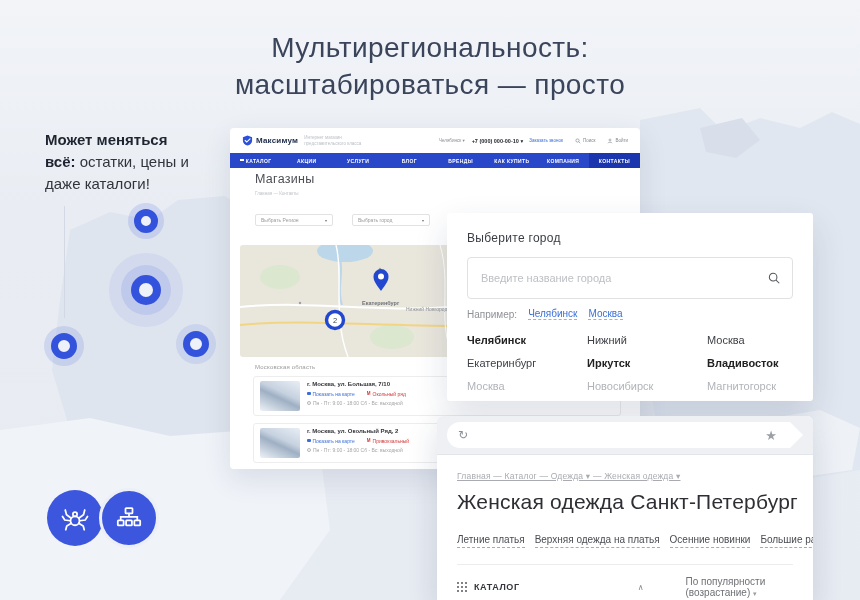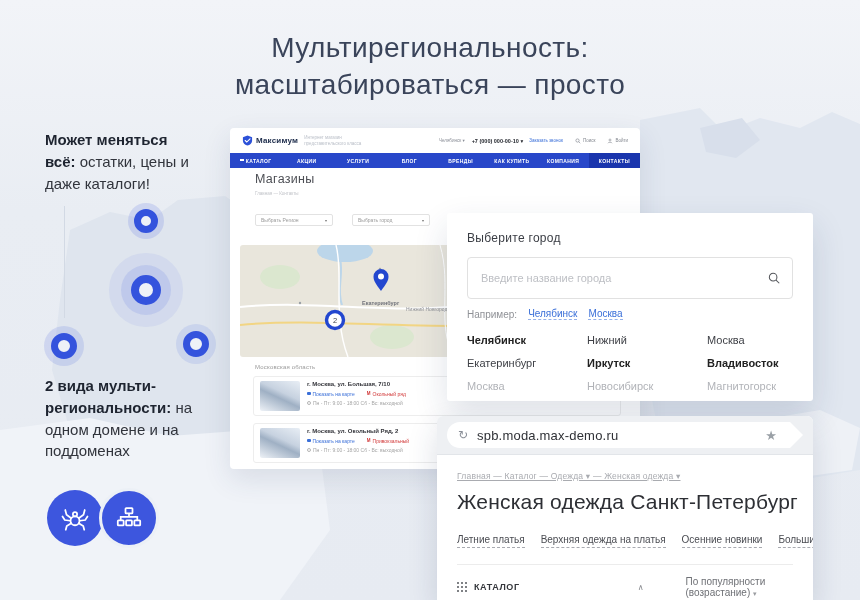--- a/index.html
+++ b/index.html
@@ -95,21 +95,21 @@
              display:flex;align-items:center;padding:0 10px;}
   .br-addr{height:26px;flex:1;background:#fff;border-radius:13px 0 0 13px;
            clip-path:polygon(0 0,calc(100% - 13px) 0,100% 50%,calc(100% - 13px) 100%,0 100%);
            display:flex;align-items:center;padding:0 26px 0 11px;}
   .br-reload{font-size:12px;color:#8a8f98;}
   .br-url{font-size:13px;color:#2f3136;margin-left:9px;letter-spacing:.2px;}
   .br-star{margin-left:auto;font-size:13px;color:#9aa0a6;}
   .br-page{padding:16px 20px 0 20px;}
   .br-bc{font-size:8.5px;color:#a9abb0;letter-spacing:.2px;white-space:nowrap;text-decoration:underline;}
   .br-title{margin-top:9px;font-size:21px;color:#2d2f34;white-space:nowrap;letter-spacing:.2px;}
-  .br-tags{margin-top:20px;display:flex;gap:16px;white-space:nowrap;}
+  .br-tags{margin-top:20px;display:flex;gap:10px;white-space:nowrap;}
   .br-tag{font-size:10px;color:#4a4c52;padding-bottom:2px;border-bottom:1px dashed #a8aab0;cursor:pointer;}
   .br-divider{margin-top:16px;height:1px;background:#ececec;}
   .br-toolbar{margin-top:11px;display:flex;align-items:center;}
   .grid-dots{display:inline-grid;grid-template-columns:repeat(3,2.4px);gap:1.4px;margin-right:7px;}
   .grid-dots i{width:2.4px;height:2.4px;border-radius:50%;background:#55575c;}
   .br-cat{font-size:9px;font-weight:bold;color:#34363b;letter-spacing:.6px;}
   .br-collapse{margin-left:118px;font-size:8px;color:#85878c;}
   .br-sort{margin-left:42px;font-size:10px;color:#6e7075;}
   .br-sort .car{font-size:7px;color:#9a9ca0;}
 </style>
@@ -135,23 +135,20 @@
     <div>масштабироваться — просто</div>
   </div>
 
   <div class="abs vline"></div>
 
   <div class="abs ring r1"></div>
   <div class="abs ring r2"></div>
   <div class="abs ring r3"></div>
   <div class="abs ring r4"></div>
 
-  <div class="abs note" style="left:45px;top:375px;width:168px;">
-    <b>2 вида мульти-региональности:</b><span> на одном домене и на поддоменах</span>
-  </div>
 
   <div class="abs gen-circle" style="left:47px;top:490px;">
     <svg width="30" height="30" viewBox="0 0 24 24" fill="none" stroke="#fff" stroke-width="1.4" stroke-linecap="round">
       <circle cx="12" cy="14.2" r="3.6"></circle>
       <circle cx="12" cy="8.9" r="1.7"></circle>
       <path d="M9 12.2 L5.2 9.4 L4.2 5.6"></path>
         <path d="M15 12.2 L18.8 9.4 L19.8 5.6"></path>
       <path d="M8.3 14.2 L3.8 13.6 L2 10.8"></path>
         <path d="M15.7 14.2 L20.2 13.6 L22 10.8"></path>
       <path d="M9 16.2 L5.4 18.4 L4.6 21.4"></path>
@@ -351,21 +348,20 @@
       <span data-emphasis="muted">Москва</span>
       <span data-emphasis="muted">Новосибирск</span>
       <span data-emphasis="muted">Магнитогорск</span>
     </div>
   </div>
 
   <div class="abs" id="browser-card">
     <div class="br-chrome">
       <div class="br-addr">
         <span class="br-reload">↻</span>
-        <span class="br-url">spb.moda.max-demo.ru</span>
         <span class="br-star">★</span>
       </div>
     </div>
     <div class="br-page">
       <div class="br-bc">Главная — Каталог — Одежда ▾ — Женская одежда ▾</div>
       <div class="br-title">Женская одежда Санкт-Петербург</div>
       <div class="br-tags">
         <span class="br-tag">Летние платья</span>
         <span class="br-tag">Верхняя одежда на платья</span>
         <span class="br-tag">Осенние новинки</span>

